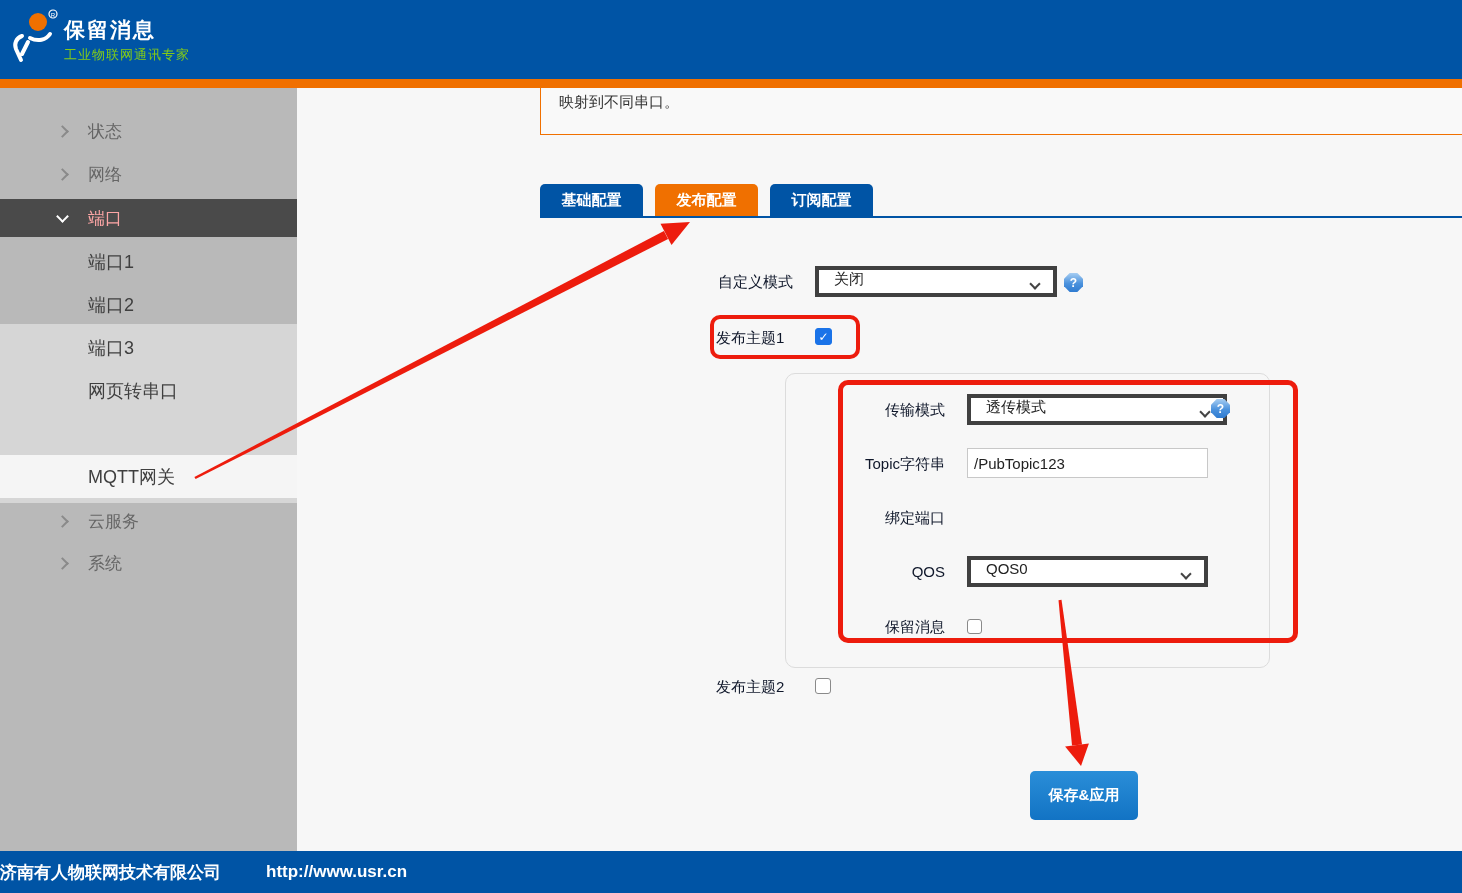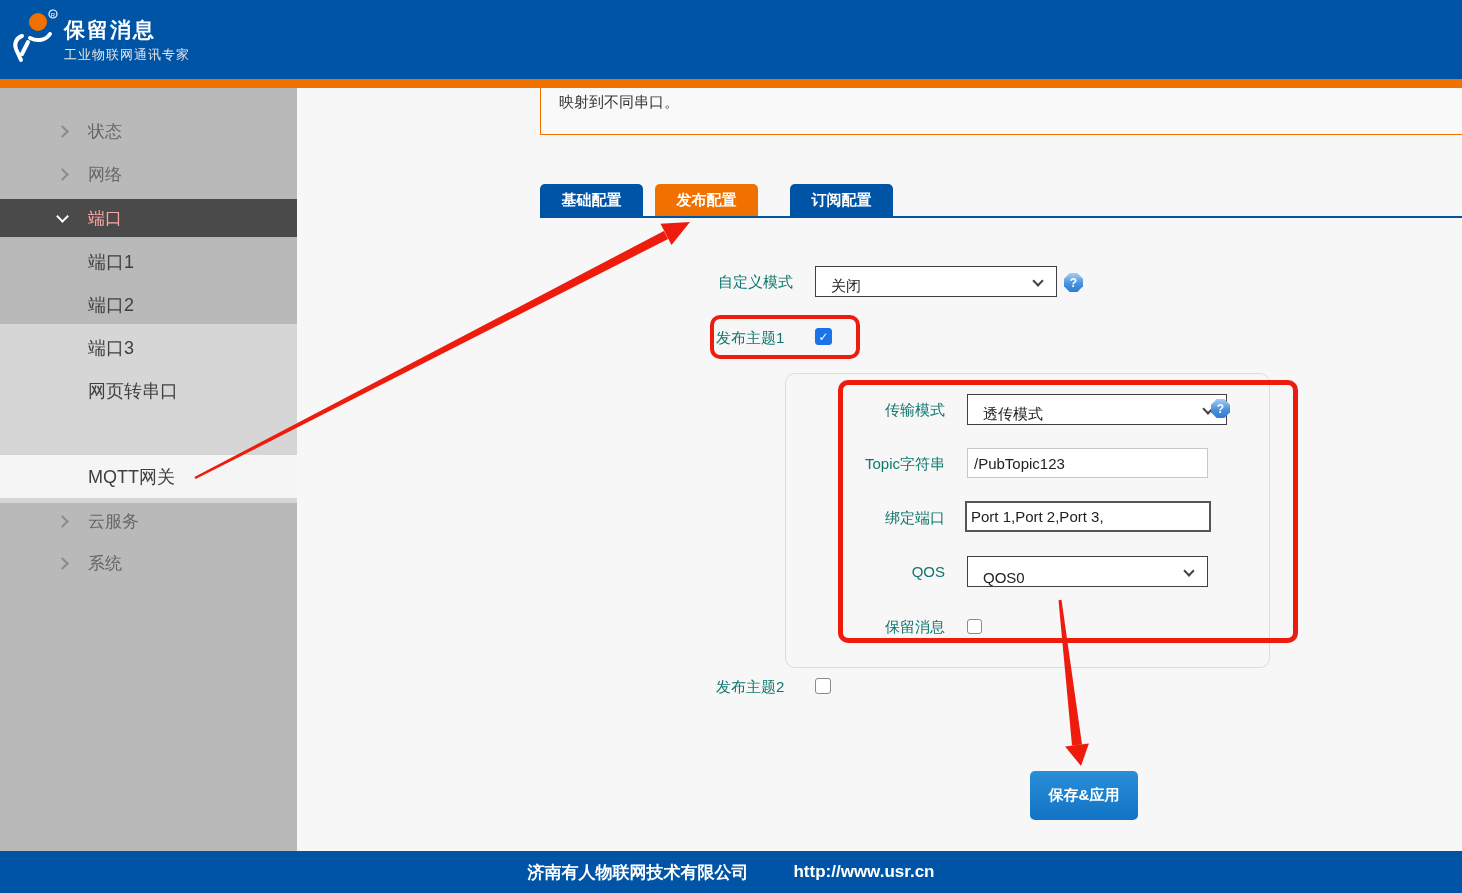--- a/index.html
+++ b/index.html
@@ -5,21 +5,21 @@
   * { margin:0; padding:0; box-sizing:border-box; }
   html,body { width:1462px; height:893px; overflow:hidden; }
   body { font-family:"Liberation Sans","DejaVu Sans",sans-serif; background:#f7f7f7; }
   #app { position:relative; width:1462px; height:893px; overflow:hidden; background:#f7f7f7; }
 
   
   .header { position:absolute; left:0; top:0; width:1462px; height:79px; background:#0054a5; z-index:50; }
   .accent-bar { position:absolute; left:0; top:79px; width:1462px; height:9px; background:#f07000; z-index:50; }
   .logo-wrap { position:absolute; left:8px; top:8px; width:52px; height:62px; }
   .brand-title { position:absolute; left:64px; top:16px; color:#ffffff; font-size:21px; font-weight:bold; letter-spacing:2px; }
-  .brand-sub { position:absolute; left:64px; top:46px; color:#e5e5e5; font-size:13px; letter-spacing:1px; }
+  .brand-sub { position:absolute; left:64px; top:46px; color:#84cc16; font-size:13px; letter-spacing:1px; }
 
   
   .sidebar { position:absolute; left:0; top:88px; width:297px; height:763px; background:#b9b9b9; }
   .side-row { position:absolute; left:0; width:297px; display:flex; align-items:center; cursor:pointer; }
   .side-row .lbl { font-size:17px; color:#666666; margin-left:88px; }
   .side-row.dark { background:#4a4a4a; }
   .side-row.dark .lbl { color:#fca5a5; margin-left:88px; }
   .subzone { position:absolute; left:0; top:236px; width:297px; height:179px; background:#d6d6d6; }
   .side-sub { position:absolute; left:0; width:297px; display:flex; align-items:center; cursor:pointer; }
   .side-sub .lbl { font-size:18px; color:#3f3f3f; margin-left:88px; }
@@ -29,43 +29,43 @@
   .chev.down  { transform:rotate(45deg);  left:58px; border-color:#ffffff; margin-top:-4px; }
 
   .notice-box { position:absolute; left:540px; top:55px; width:935px; height:80px; border:1px solid #f07000; background:#f9f9f9; z-index:10; padding:10px 0 0 18px; }
   .notice-line { font-size:15px; color:#333; line-height:24px; white-space:nowrap; overflow:hidden; }
 
   .tab { position:absolute; top:184px; width:103px; height:32px; border-radius:5px 5px 0 0; color:#fff; font-size:15px; font-weight:bold; display:flex; align-items:center; justify-content:center; cursor:pointer; z-index:11; }
   .tab.blue { background:#0054a5; }
   .tab.orange { background:#f07000; }
   .tab-underline { position:absolute; left:540px; top:216px; width:922px; height:2px; background:#0054a5; z-index:11; }
 
-  .form-label { position:absolute; font-size:15px; color:#0f766e; }
+  .form-label { position:absolute; font-size:15px; color:#0f172a; }
   .ralign { text-align:right; }
 
-  .selectbox { position:absolute; height:31px; background:#ffffff; border:1px solid #404040; display:flex; align-items:flex-end; cursor:pointer; }
+  .selectbox { position:absolute; height:31px; background:#ffffff; border:4px solid #404040; display:flex; align-items:flex-start; cursor:pointer; }
   .selectbox .sel-text { font-size:15px; color:#222; margin-left:15px; }
   .sel-chev { position:absolute; right:14px; top:10px; width:8px; height:8px; border-right:2px solid #444; border-bottom:2px solid #444; transform:rotate(45deg); }
 
   .textbox { position:absolute; height:30px; background:#fff; border:1px solid #c8c8c8; font-size:15px; color:#222; padding-left:6px; font-family:"Liberation Sans","DejaVu Sans",sans-serif; }
   .textbox.focus { border:2px solid #555; padding-left:4px; }
 
   .helpicon { position:absolute; width:19px; height:19px; clip-path:polygon(30% 0,70% 0,100% 30%,100% 70%,70% 100%,30% 100%,0 70%,0 30%); background:linear-gradient(180deg,#a6cdf2 0%,#4b92dd 55%,#2f7bd0 100%); color:#fff; font-size:12px; font-weight:bold; display:flex; align-items:center; justify-content:center; cursor:pointer; }
 
   .checkbox { position:absolute; background:#fff; border:1px solid #8a8a8a; border-radius:3px; cursor:pointer; }
   .checkbox.checked { background:#1a73e8; border-color:#1a73e8; color:#fff; display:flex; align-items:center; justify-content:center; font-size:12px; font-weight:bold; }
 
   .panel { position:absolute; left:785px; top:373px; width:485px; height:295px; border:1px solid #dcdcdc; border-radius:10px; }
 
   .red-box { position:absolute; border:4px solid #ed1c0d; border-radius:10px; z-index:20; pointer-events:none; }
 
   .save-btn { position:absolute; left:1030px; top:771px; width:108px; height:49px; border:none; border-radius:5px; background:linear-gradient(180deg,#2a8ed8,#1273c4); color:#fff; font-size:15px; font-weight:bold; cursor:pointer; font-family:"Liberation Sans","DejaVu Sans",sans-serif; }
 
   
-  .footer { position:absolute; left:0; top:851px; width:1462px; height:42px; background:#0054a5; display:flex; align-items:center; justify-content:center; gap:45px; z-index:40; }
+  .footer { position:absolute; left:0; top:851px; width:1462px; height:42px; background:#0054a5; display:flex; align-items:center; gap:45px; z-index:40; }
   .footer span { color:#fff; font-size:17px; font-weight:bold; }
 
   .overlay-svg { position:absolute; left:0; top:0; width:1462px; height:893px; z-index:30; pointer-events:none; }
 </style>
 </head>
 <body>
 
 <div id="app">
 
   <div class="notice-box">
@@ -122,21 +122,21 @@
       <span class="lbl">云服务</span>
     </div>
     <div class="side-row" style="top:457px;height:36px;">
       <span class="chev right"></span>
       <span class="lbl">系统</span>
     </div>
   </div>
 
   <div class="tab blue" style="left:540px;">基础配置</div>
   <div class="tab orange" style="left:655px;">发布配置</div>
-  <div class="tab blue" style="left:770px;margin-left:20px;">订阅配置</div>
+  <div class="tab blue" style="left:770px;">订阅配置</div>
   <div class="tab-underline"></div>
 
   <div class="form-label ralign" style="left:640px;top:273px;width:153px;">自定义模式</div>
   <div class="selectbox" style="left:815px;top:266px;width:242px;">
     <span class="sel-text">关闭</span>
     <span class="sel-chev"></span>
   </div>
   <div class="helpicon" style="left:1064px;top:273px;">?</div>
 
   <div class="form-label" style="left:716px;top:329px;">发布主题1</div>
@@ -148,21 +148,20 @@
   <div class="selectbox" style="left:967px;top:394px;width:260px;">
     <span class="sel-text">透传模式</span>
     <span class="sel-chev"></span>
   </div>
   <div class="helpicon" style="left:1211px;top:399px;">?</div>
 
   <div class="form-label ralign" style="left:790px;top:455px;width:155px;">Topic字符串</div>
   <input class="textbox" style="left: 967px; top: 448px; width: 241px;" value="/PubTopic123">
 
   <div class="form-label ralign" style="left:790px;top:509px;width:155px;">绑定端口</div>
-  <input class="textbox focus" style="left: 965px; top: 501px; width: 246px; height: 31px;" value="Port 1,Port 2,Port 3,">
 
   <div class="form-label ralign" style="left:790px;top:563px;width:155px;">QOS</div>
   <div class="selectbox" style="left:967px;top:556px;width:241px;">
     <span class="sel-text">QOS0</span>
     <span class="sel-chev"></span>
   </div>
 
   <div class="form-label ralign" style="left:790px;top:618px;width:155px;">保留消息</div>
   <div class="checkbox" style="left:967px;top:619px;width:15px;height:15px;"></div>
 

